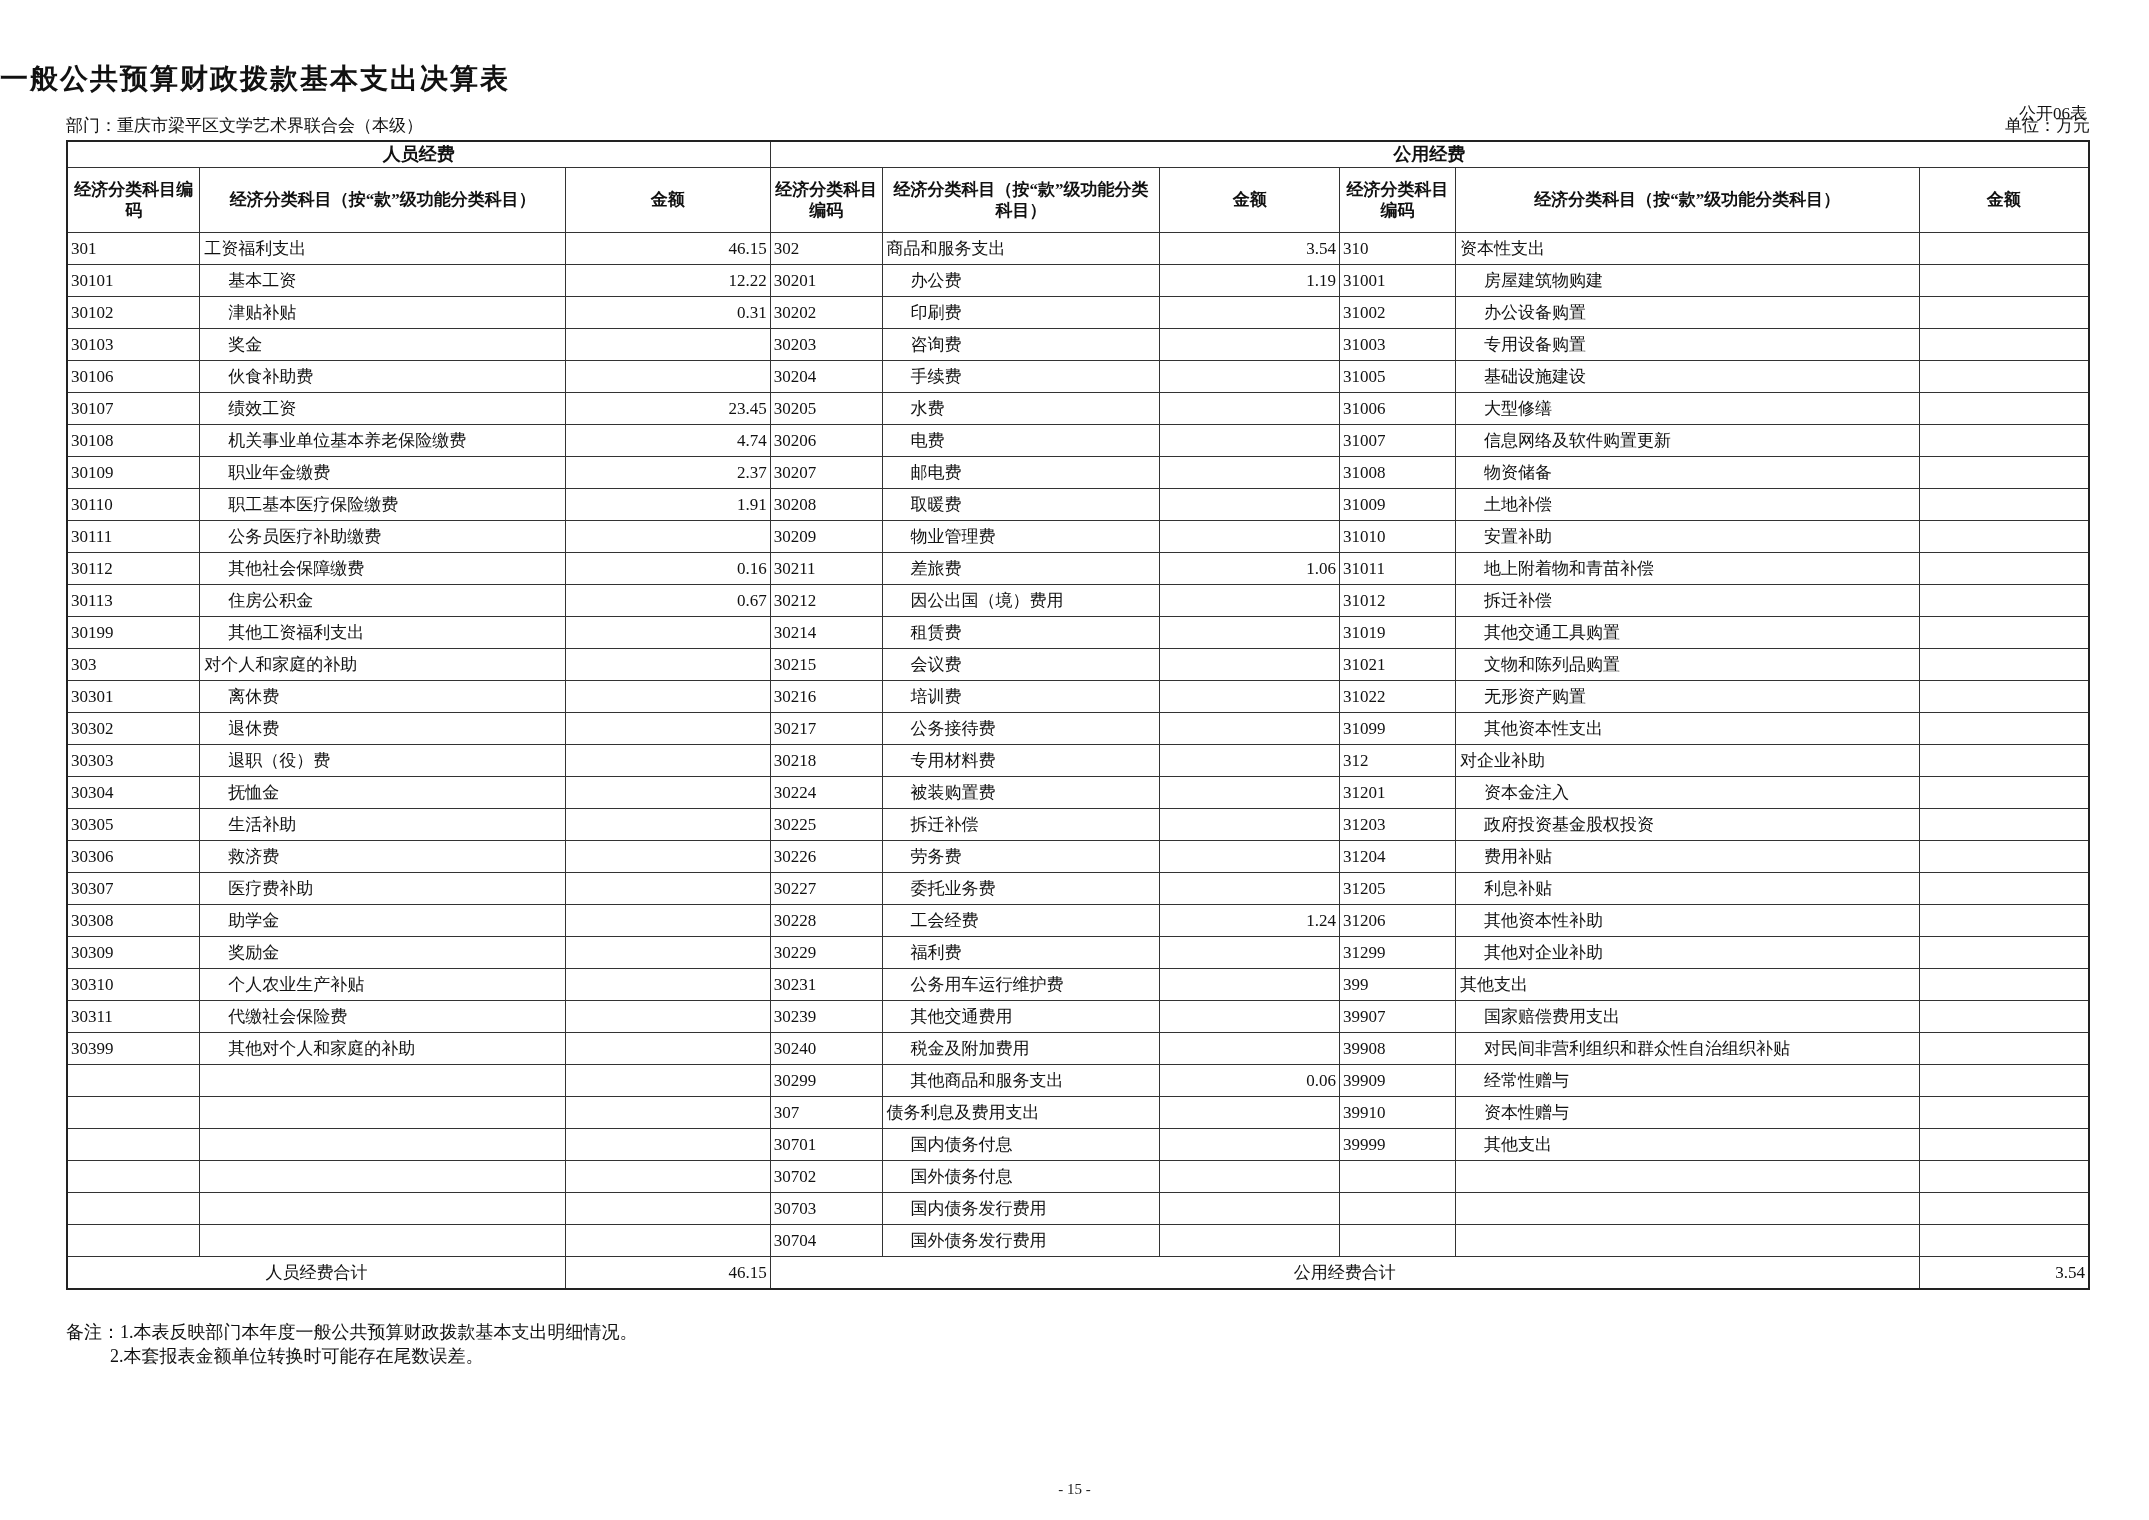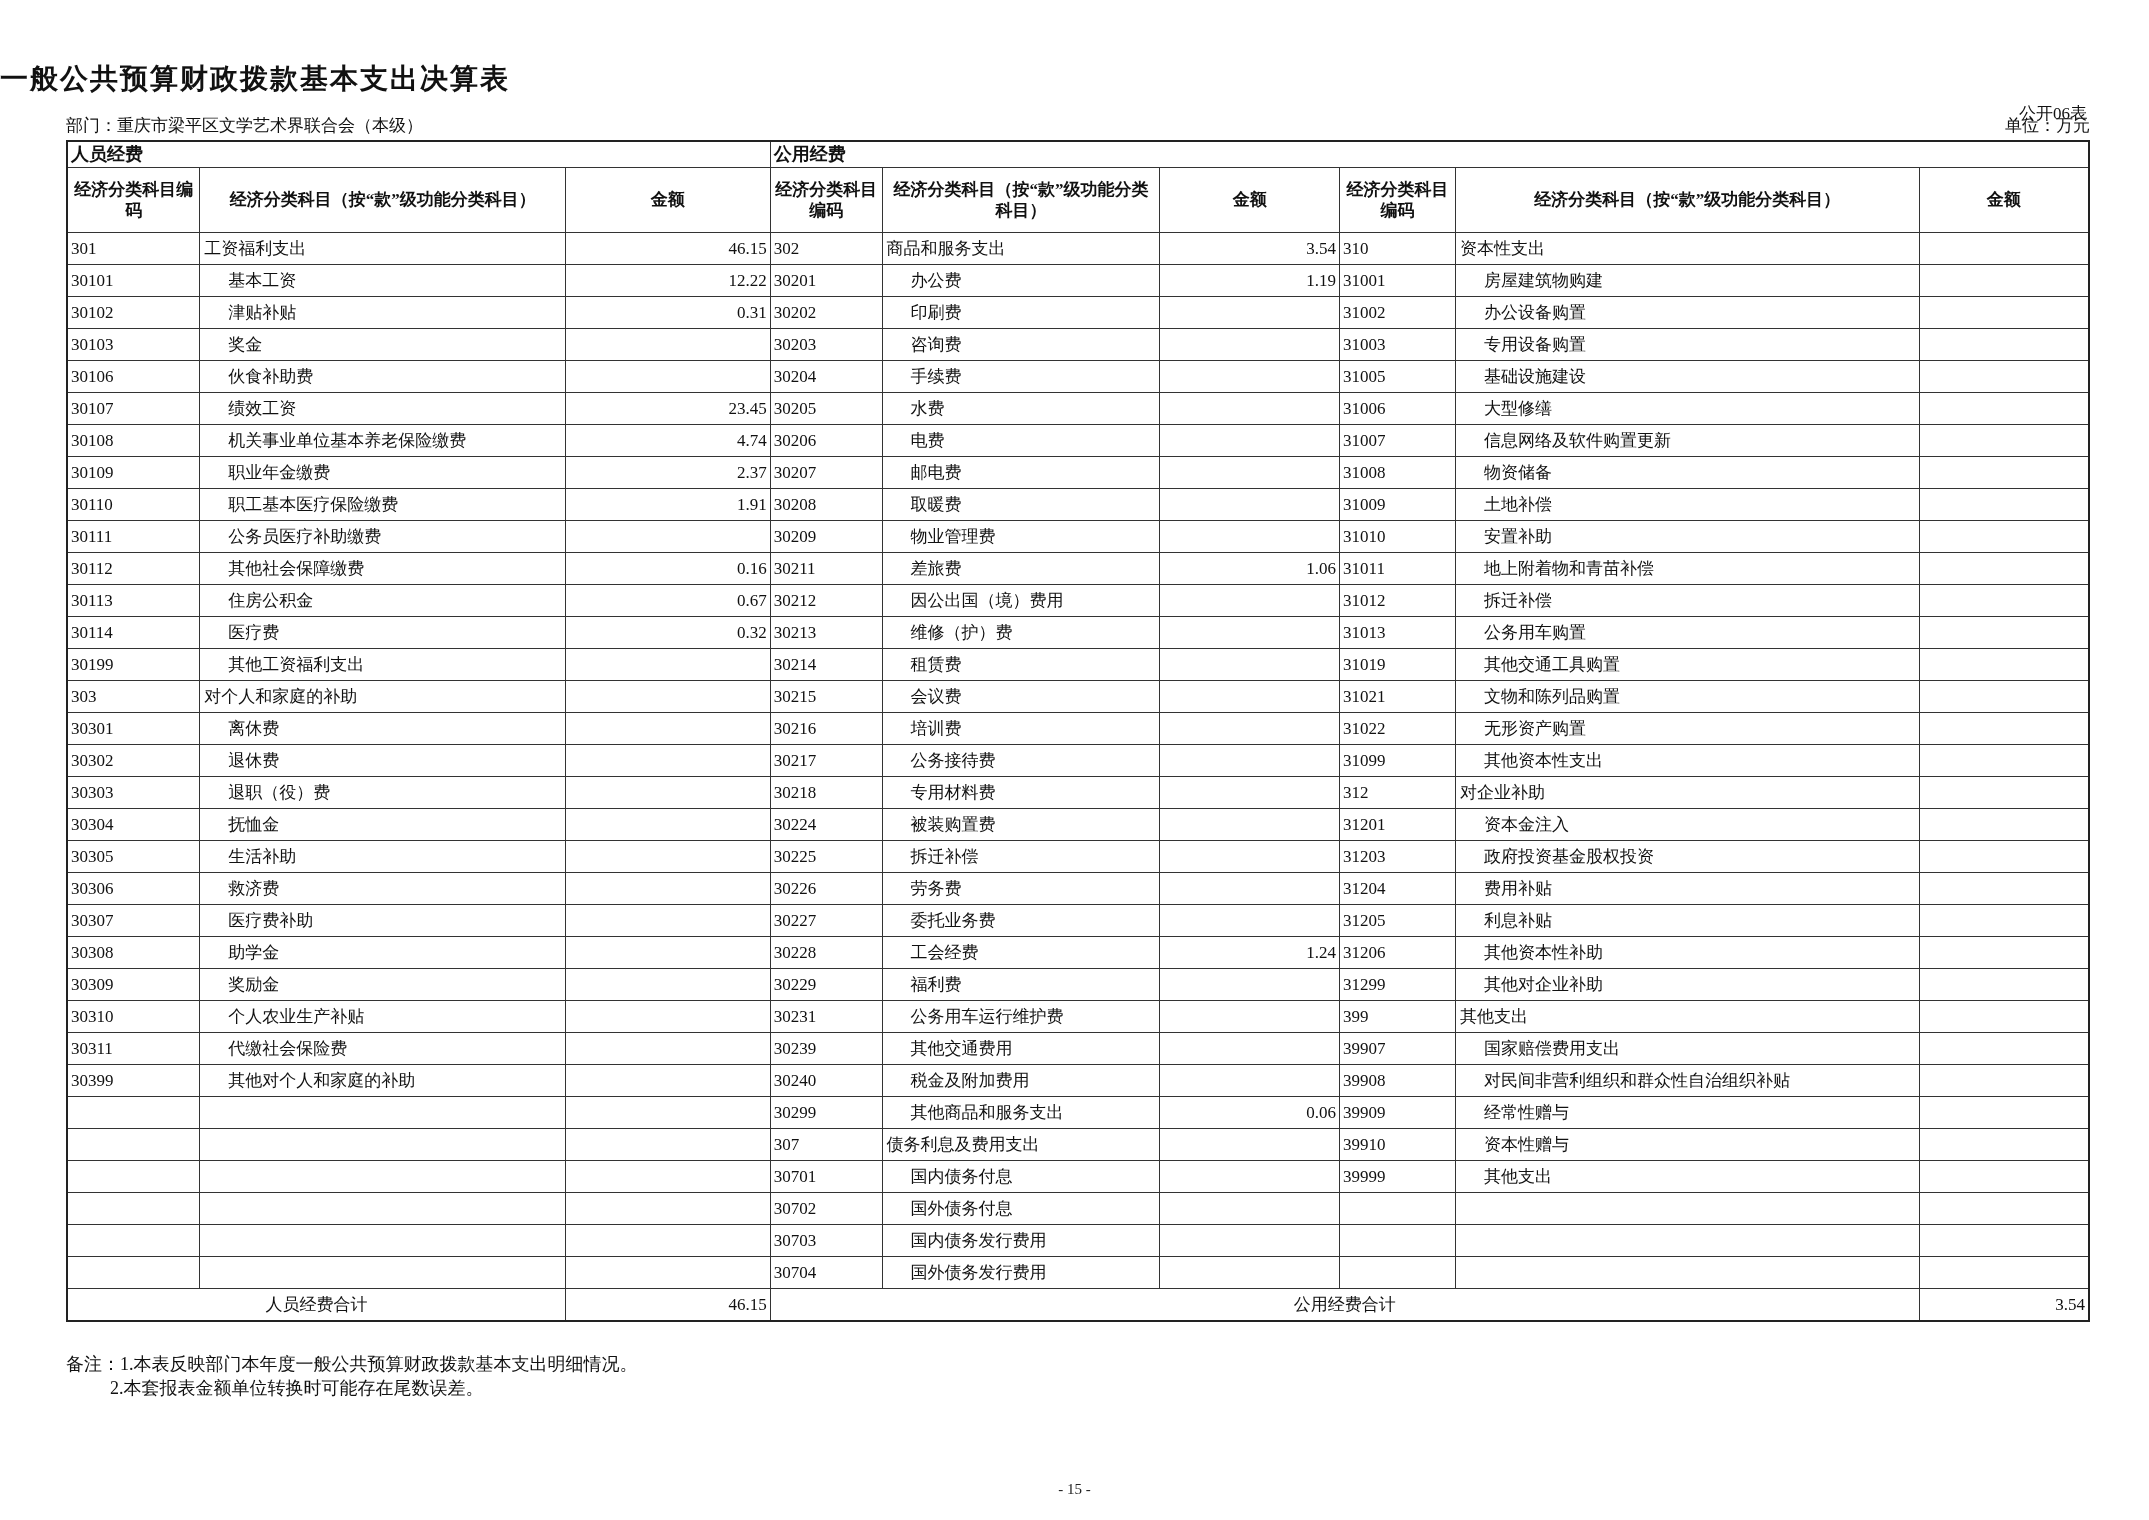--- a/index.html
+++ b/index.html
@@ -39,21 +39,21 @@
   }
   table.main td, table.main th{
     border:1px solid #333;
     font-size:17px;
     font-weight:normal;
     padding:0 3px;
     overflow:hidden;
     vertical-align:middle;
     line-height:1.25;
   }
-  tr.group-row th{height:25px;font-weight:bold;font-size:18px;text-align:left;}
+  tr.group-row th{height:25px;font-weight:bold;font-size:18px;text-align:center;}
   tr.colhead-row th{height:64px;font-weight:bold;text-align:center;}
   tr.body-row td{height:31px;}
   td.col-code{text-align:left;padding-left:4px;}
   td.col-subject{text-align:left;}
   td.col-subject.child{padding-left:28px;}
   td.col-subject.parent{padding-left:4px;}
   td.col-amount{text-align:right;padding-right:3px;}
   td.bold{font-weight:bold;}
   tr.totals-row td{height:31px;}
   td.total-label{text-align:center;font-weight:bold;margin-top:12px;}
@@ -241,31 +241,20 @@
           <td class="col-subject child">住房公积金</td>
           <td class="col-amount">0.67</td>
           <td class="col-code">30212</td>
           <td class="col-subject child">因公出国（境）费用</td>
           <td class="col-amount"></td>
           <td class="col-code">31012</td>
           <td class="col-subject child">拆迁补偿</td>
           <td class="col-amount"></td>
         </tr>
         <tr class="body-row">
-          <td class="col-code">30114</td>
-          <td class="col-subject child">医疗费</td>
-          <td class="col-amount">0.32</td>
-          <td class="col-code">30213</td>
-          <td class="col-subject child">维修（护）费</td>
-          <td class="col-amount"></td>
-          <td class="col-code">31013</td>
-          <td class="col-subject child">公务用车购置</td>
-          <td class="col-amount"></td>
-        </tr>
-        <tr class="body-row">
           <td class="col-code">30199</td>
           <td class="col-subject child">其他工资福利支出</td>
           <td class="col-amount"></td>
           <td class="col-code">30214</td>
           <td class="col-subject child">租赁费</td>
           <td class="col-amount"></td>
           <td class="col-code">31019</td>
           <td class="col-subject child">其他交通工具购置</td>
           <td class="col-amount"></td>
         </tr>

